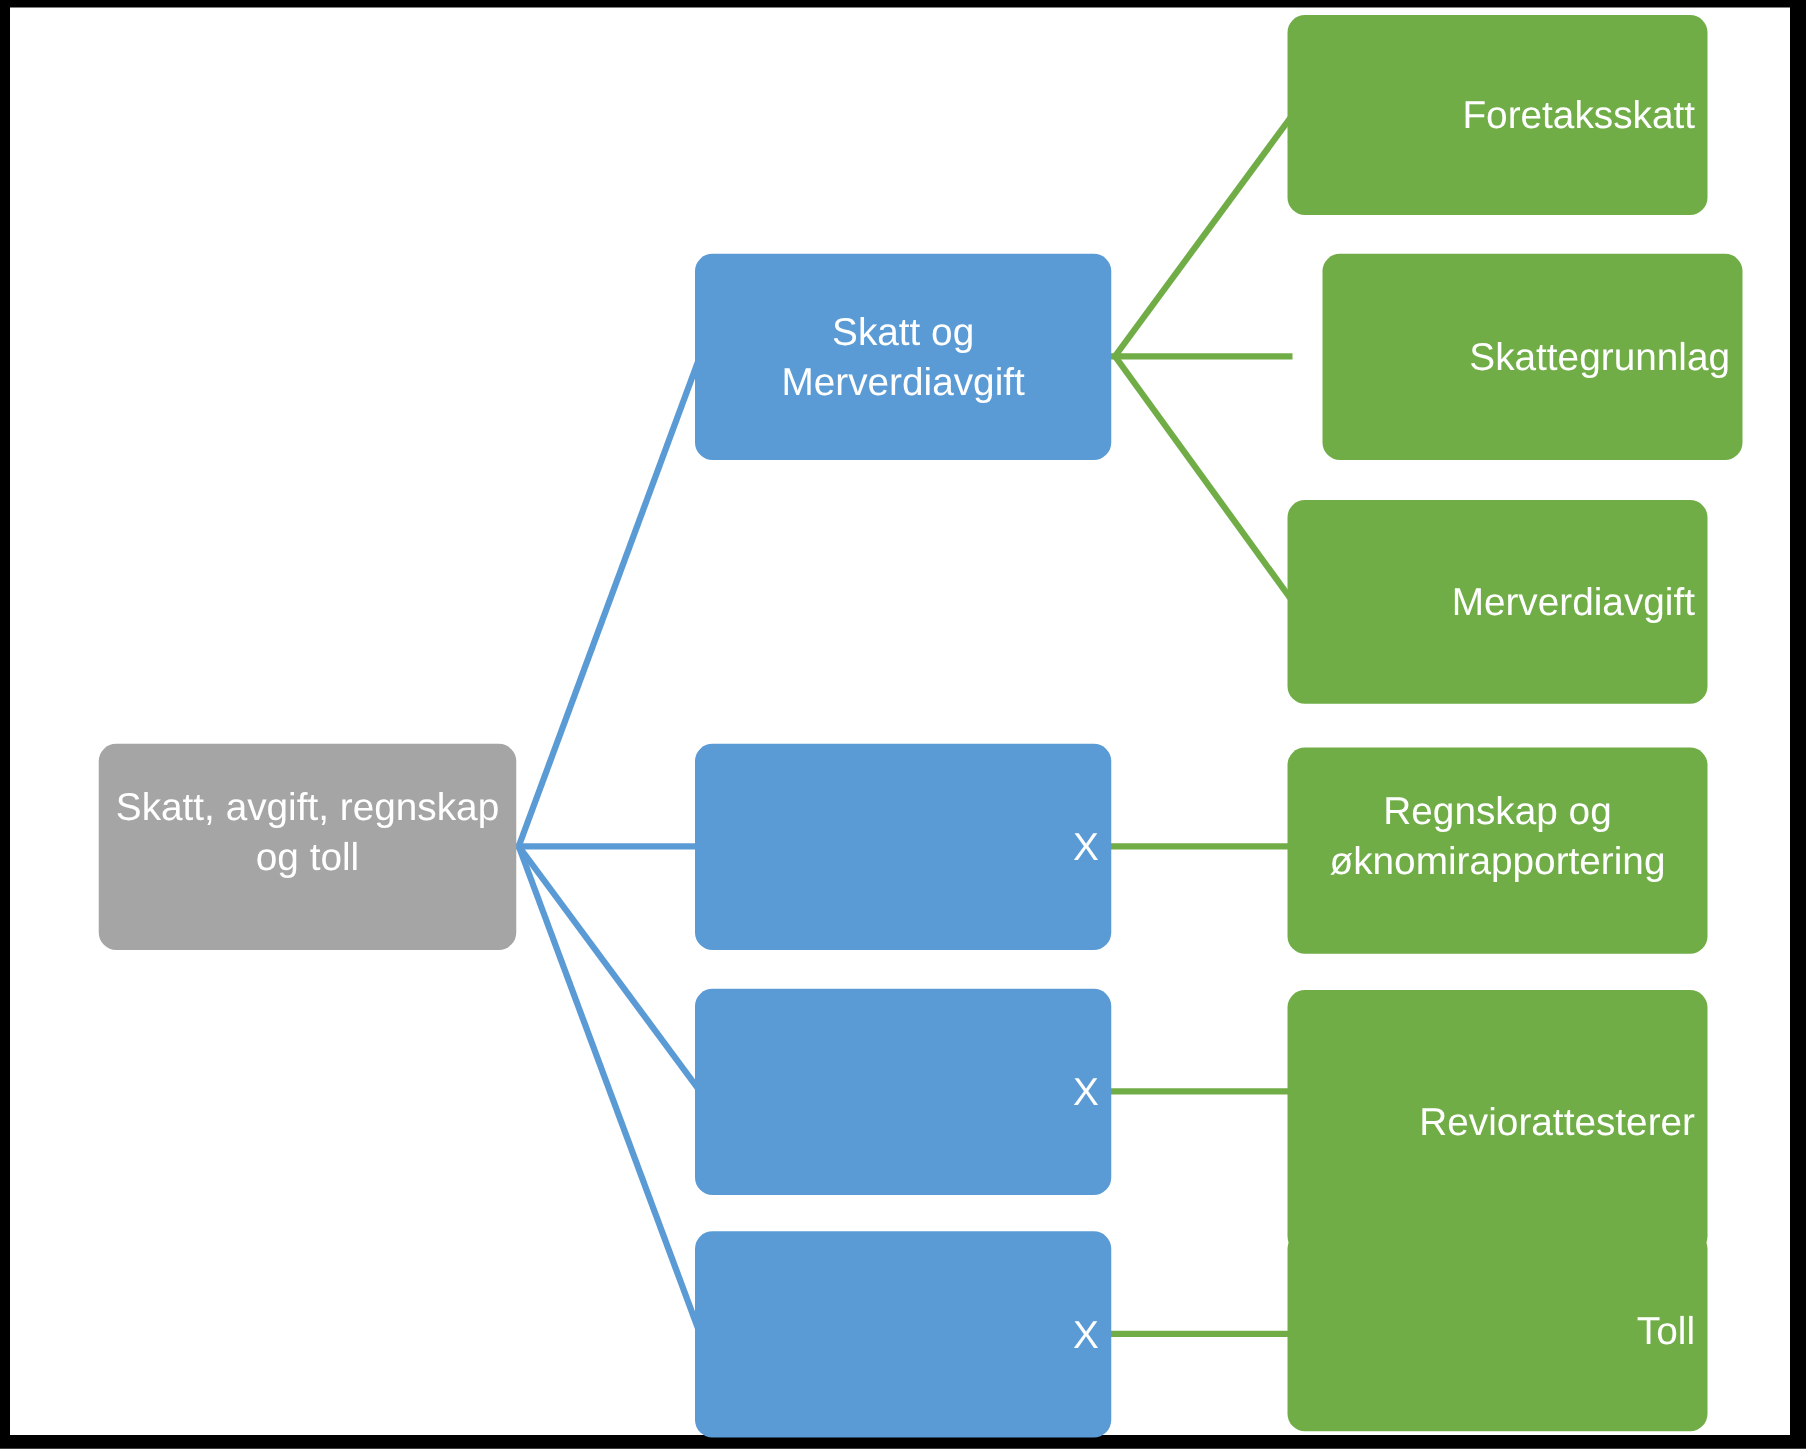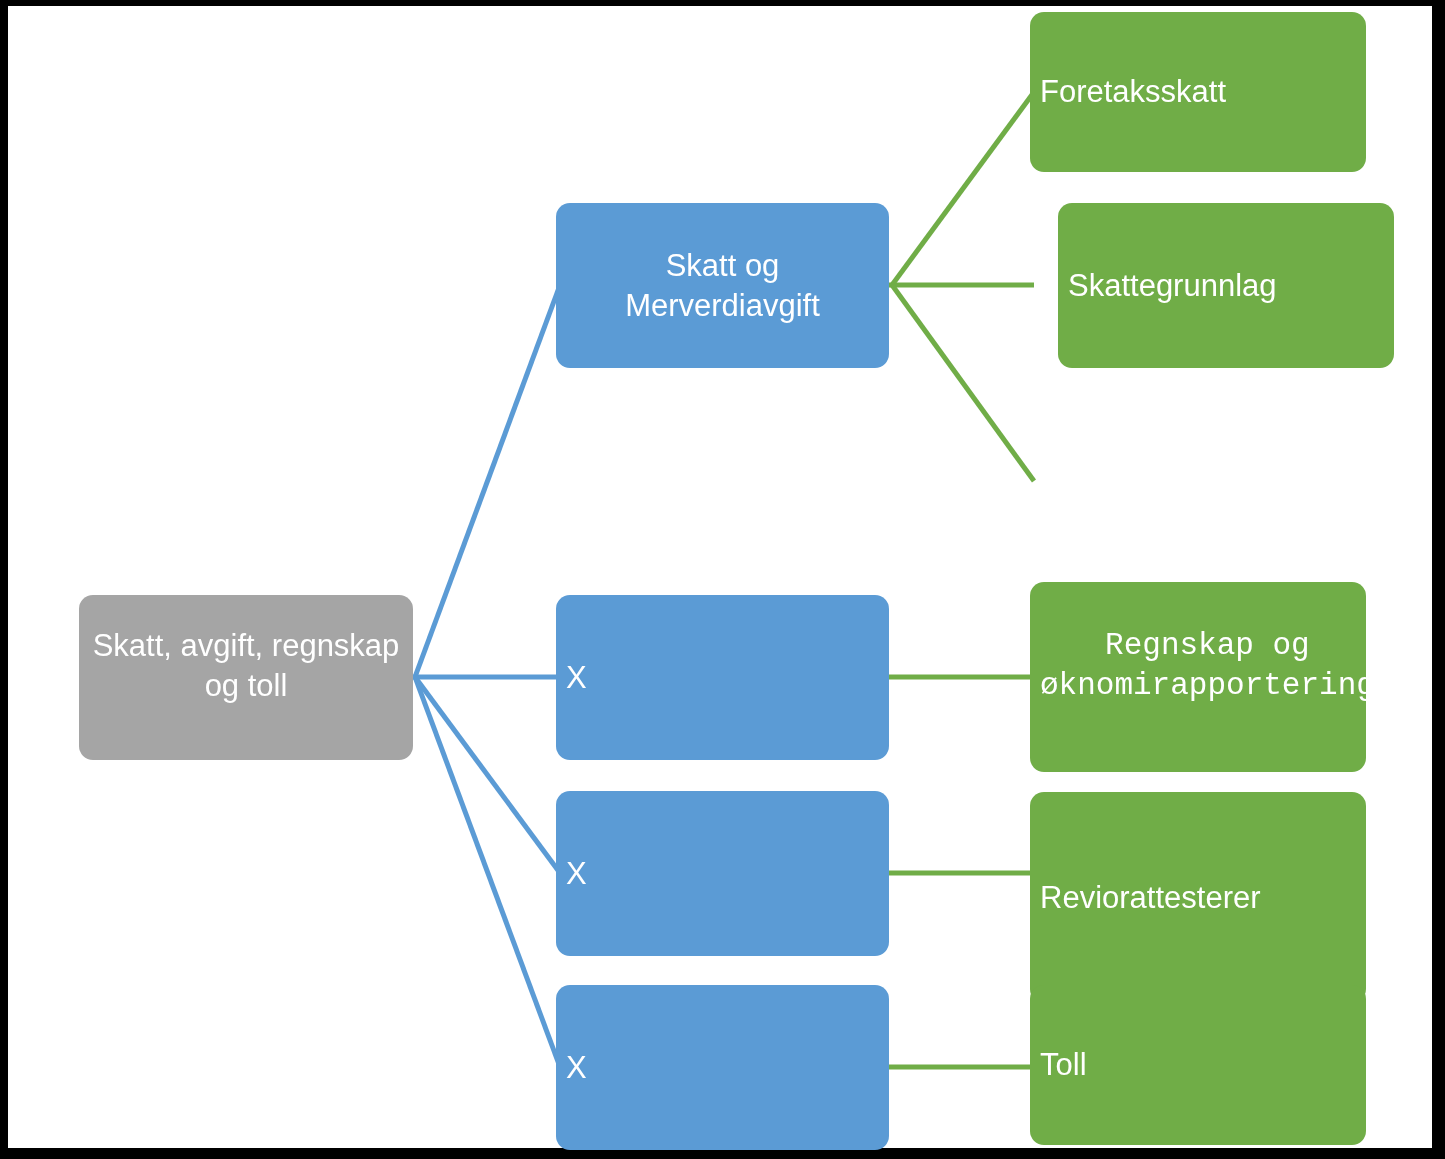--- a/index.html
+++ b/index.html
@@ -15,36 +15,36 @@
     position:absolute;left:8px;top:6px;right:13px;bottom:11px;
     background:var(--background,#fff);
   }
   .connectors{
     position:absolute;left:0;top:0;width:1445px;height:1159px;z-index:1;
   }
   .c-blue{stroke:var(--connector-blue,#5B9BD5);stroke-width:5;}
   .c-green{stroke:var(--connector-green,#70AD47);stroke-width:5;}
   .node{
     position:absolute;z-index:2;border-radius:14px;
-    display:flex;align-items:center;justify-content:flex-start;
+    display:flex;align-items:center;justify-content:flex-end;
     text-align:center;color:var(--text,#fff);
     font-size:31px;line-height:40px;
     padding:0 10px;box-sizing:border-box;
   }
   .root{left:79px;top:595px;width:334px;height:165px;background:var(--root-fill,#A5A5A5);}
   .l2{left:556px;width:333px;height:165px;background:var(--level2-fill,#5B9BD5);}
   .l2-0{top:203px;}
   .l2-1{top:595px;}
   .l2-2{top:791px;}
   .l2-3{top:985px;}
   .l3{left:1030px;width:336px;background:var(--level3-fill,#70AD47);}
   .l3-0{top:12px;height:160px;}
   .l3-1{top:203px;height:165px;margin-left:28px;}
   .l3-2{top:400px;height:163px;}
-  .l3-3{top:582px;height:190px;font-family:Liberation Mono, monospace;}
+  .l3-3{top:598px;height:165px;}
   .l3-4{top:792px;height:211px;}
   .l3-5{top:985px;height:160px;}
   .text-high{padding-bottom:23px;}
 </style>
 </head>
 <body>
 
 <div class="stage">
   <div class="inner-bg"></div>
 
@@ -77,20 +77,23 @@
   <div class="node l2 l2-3">
     <span>X</span>
   </div>
 
   <div class="node l3 l3-0">
     <span>Foretaksskatt</span>
   </div>
   <div class="node l3 l3-1">
     <span>Skattegrunnlag</span>
   </div>
+  <div class="node l3 l3-2">
+    <span>Merverdiavgift</span>
+  </div>
   <div class="node l3 l3-3 text-high">
     <span>Regnskap og øknomirapportering</span>
   </div>
   <div class="node l3 l3-4">
     <span>Reviorattesterer</span>
   </div>
   <div class="node l3 l3-5">
     <span>Toll</span>
   </div>
 </div>

